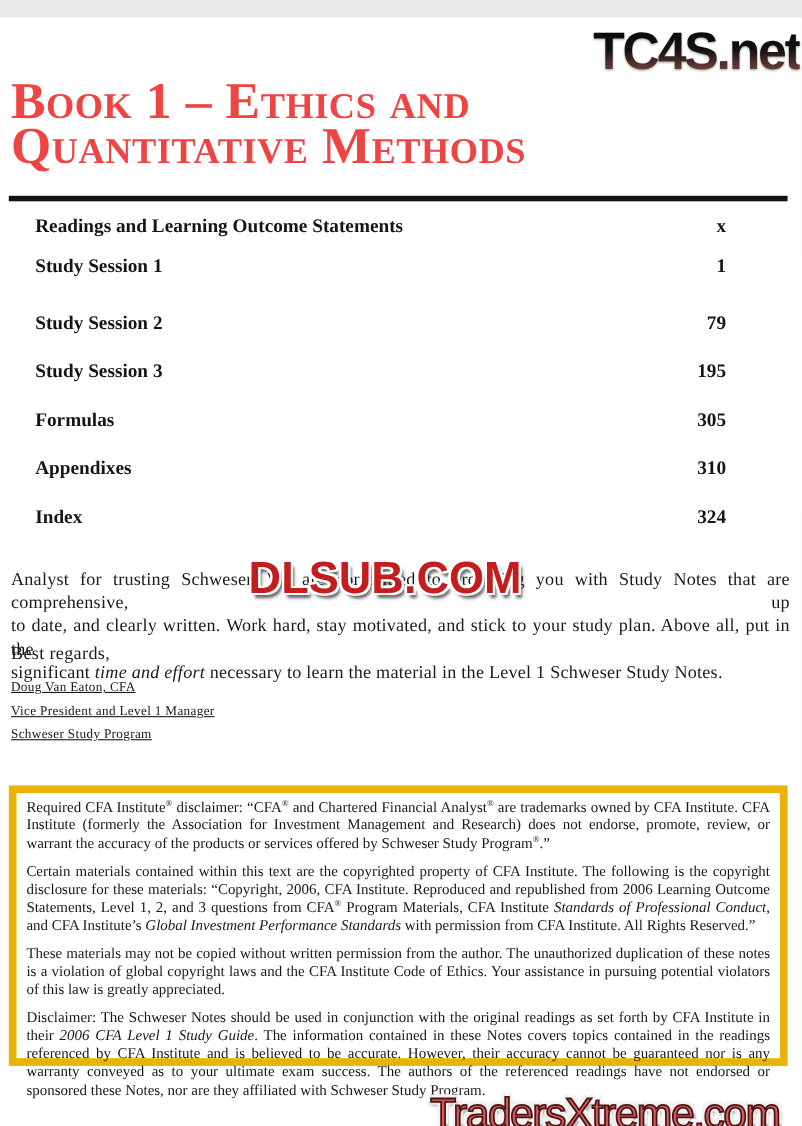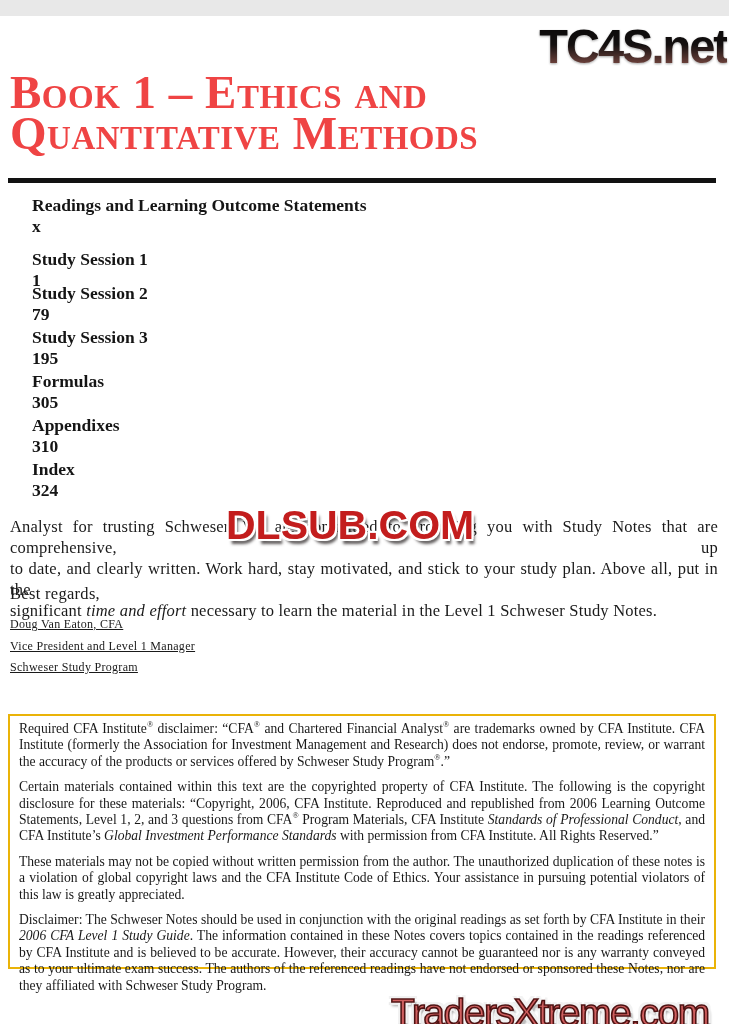--- a/index.html
+++ b/index.html
@@ -27,21 +27,21 @@
     line-height:41px; letter-spacing:0.5px; color:#ef4444;
   }
 
   
   .rule { position:absolute; left:8px; top:162px; width:708px; height:5px; background:#121212; }
 
   
   .toc-row {
     position:absolute; left:32px; width:628px; height:22px;
     display:flex; justify-content:space-between; align-items:baseline;
-    font-weight:bold; font-size:17.5px; color:#151515;flex-direction:column;
+    font-weight:bold; font-size:17.5px; color:#151515;
   }
   .toc-row .pg { text-align:right; }
 
   
   .intro { position:absolute; left:10px; top:500px; width:708px; font-size:16.5px; line-height:21px; letter-spacing:0.2px; }
   .intro .just { text-align:justify; text-align-last:justify; }
 
   
   .dlsub {
     position:absolute; left:226px; top:487px; width:276px; height:46px;
@@ -54,21 +54,21 @@
       3px 5px 3px rgba(45,40,40,0.75);
   }
 
   
   .sig-close { position:absolute; left:10px; top:568px; font-size:16.5px; letter-spacing:0.3px; }
   .sig-block { position:absolute; left:10px; top:598px; font-size:12px; line-height:21.5px; letter-spacing:0.3px;text-decoration:underline; }
 
   
   .dbox {
     position:absolute; left:8px; top:698px; width:708px; height:255px;
-    box-sizing:border-box; border:2px solid #eab308; padding:5px 9px 4px 9px;
+    box-sizing:border-box; border:7px solid #eab308; padding:5px 9px 4px 9px;
     font-size:13.6px; line-height:16.4px; text-align:justify; color:#181818;
   }
   .dbox p { margin:0 0 9px 0; }
   .dbox p:last-child { margin-bottom:0; }
   .sup { font-size:0.6em; vertical-align:super; line-height:0; }
   em { font-style:italic; }
 
   
   .traders {
     position:absolute; left:391px; top:975px;
@@ -92,21 +92,21 @@
     <div>Book 1 – Ethics and</div>
     <div>Quantitative Methods</div>
   </div>
 
   <div class="rule"></div>
 
   <div class="toc-row" style="top:179px">
     <span>Readings and Learning Outcome Statements</span>
     <span class="pg">x</span>
   </div>
-  <div class="toc-row" style="top:233px">
+  <div class="toc-row" style="top:215px">
     <span>Study Session 1</span>
     <span class="pg">1</span>
   </div>
   <div class="toc-row" style="top:267px">
     <span>Study Session 2</span>
     <span class="pg">79</span>
   </div>
   <div class="toc-row" style="top:311px">
     <span>Study Session 3</span>
     <span class="pg">195</span>

